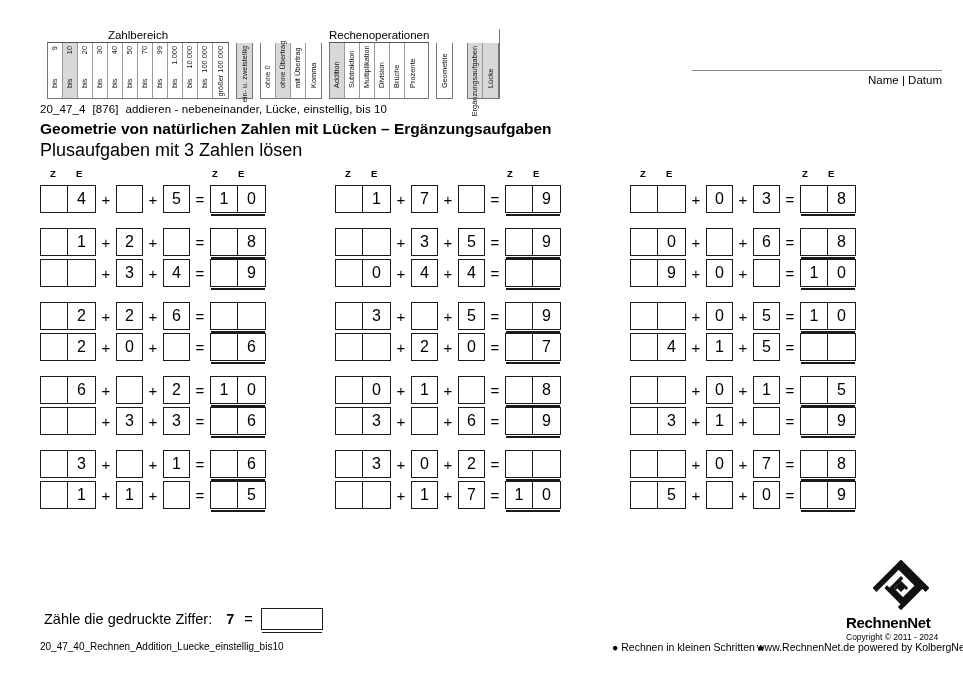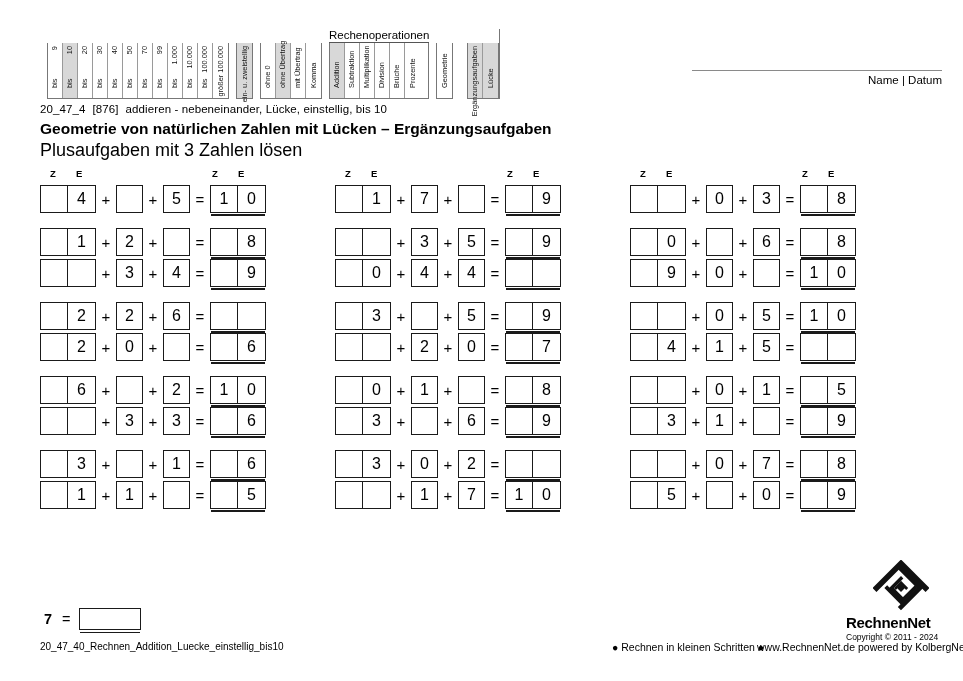--- a/index.html
+++ b/index.html
@@ -231,20 +231,21 @@
     font-size: 8.5px;
     font-weight: normal;
     margin-top: 1px;
   }
 </style>
 </head>
 <body>
 
 <div id="classifier">
     <div class="grp">
+      <div class="grp-title">Zahlbereich</div>
       <div class="grp-cells">
         <div class="cell">
           <span class="vt top">9</span>
           <span class="vt bot">bis</span>
         </div>
         <div class="cell sh">
           <span class="vt top">10</span>
           <span class="vt bot">bis</span>
         </div>
         <div class="cell">
@@ -831,20 +832,21 @@
           <div class="ze res">
             <div class="d left"></div>
             <div class="d right">9</div>
           </div>
         </div>
       </div>
     </div>
   </div>
 
 <div id="counttask">
+  <span class="ct-label">Zähle die gedruckte Ziffer:</span>
   <span class="ct-digit">7</span>
   <span class="ct-eq">=</span>
   <span class="ct-box"></span>
 </div>
 
 <div id="filecode">20_47_40_Rechnen_Addition_Luecke_einstellig_bis10</div>
 
 <div id="footline">● Rechnen in kleinen Schritten ●</div>
 <div id="footurl">www.RechnenNet.de powered by KolbergNet</div>
 

